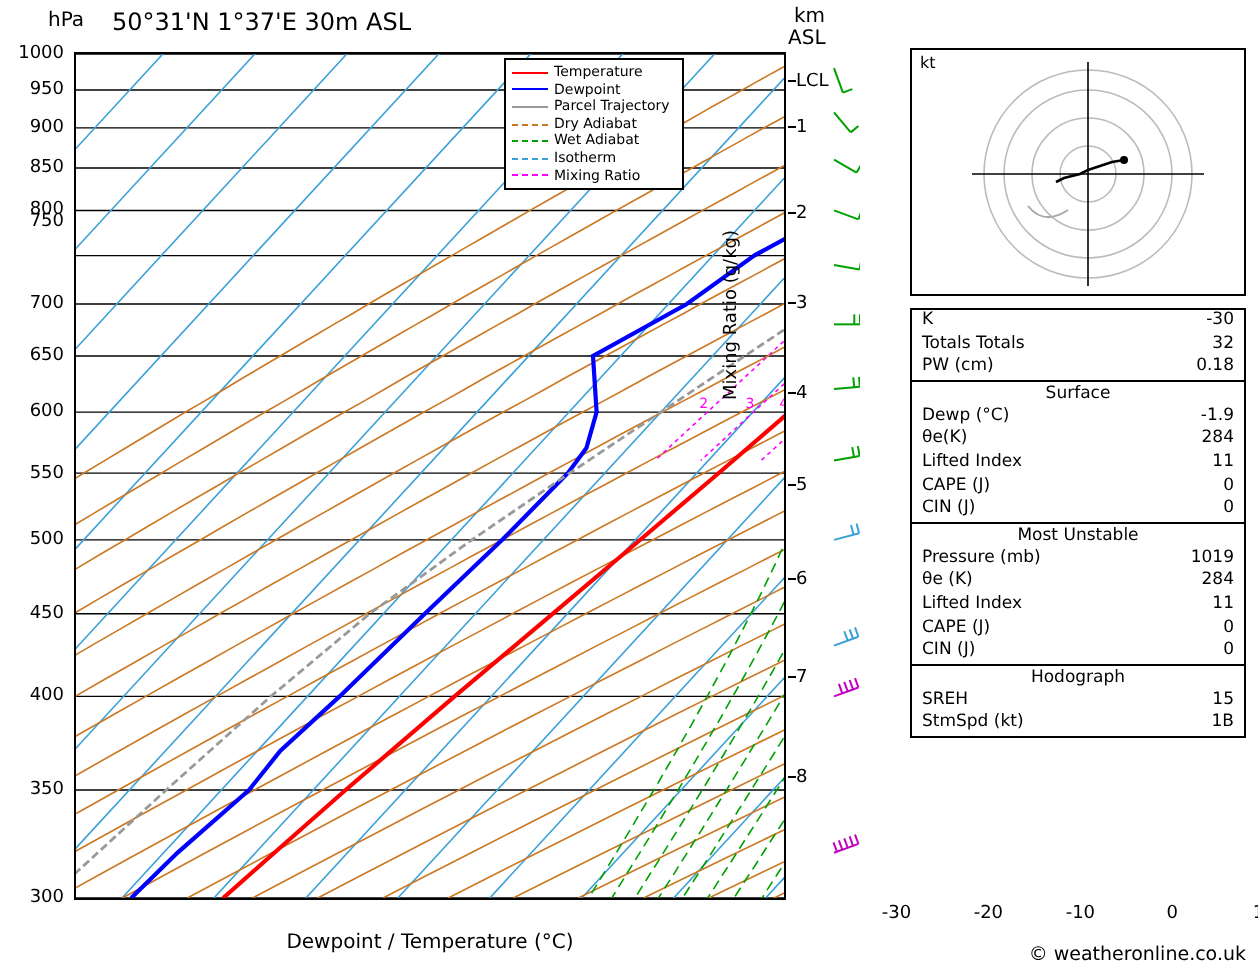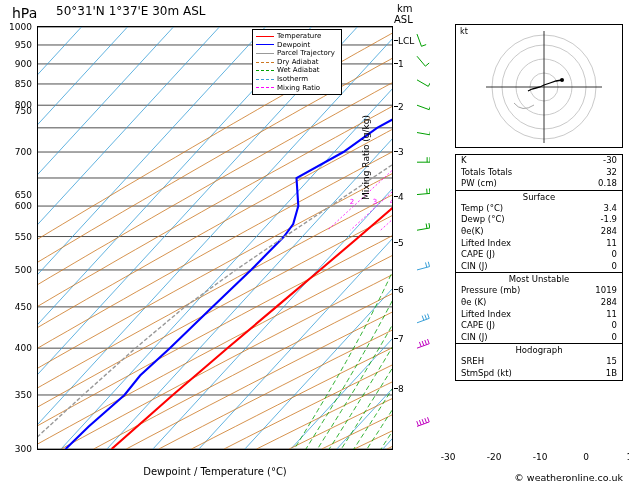--- a/index.html
+++ b/index.html
@@ -9,21 +9,21 @@
     background: #ffffff;
     font-family: "DejaVu Sans", sans-serif;
     font-size: 9px;
     color: #000;
     overflow: hidden;
     position: relative;
   }
   .root { position:absolute; left:0; top:0; width:629px; height:486px; }
 
   
-  .hpa-label { position:absolute; left:12px; top:5px; font-size:14px; }
+  .hpa-label { position:absolute; left:24px; top:5px; font-size:10px; }
   .station-title { position:absolute; left:56px; top:4px; font-size:12px; }
   .km-label { position:absolute; left:397px; top:4px; font-size:10px; line-height:10px; }
   .asl-label { position:absolute; left:394px; top:15px; font-size:10px; line-height:10px; }
   .date-title { position:absolute; left:440px; top:5px; font-size:11px; }
 
   
   .plot {
     position:absolute; left:37px; top:26px; width:356px; height:424px;
     border:1px solid #000;
     overflow:hidden;
@@ -98,21 +98,21 @@
   <div class="asl-label">ASL</div>
 
   <div class="ylabels">
       <div class="ylab" style="top: 423px;">300</div>
       <div class="ylab" style="top: 368.969px;">350</div>
       <div class="ylab" style="top: 322.166px;">400</div>
       <div class="ylab" style="top: 280.882px;">450</div>
       <div class="ylab" style="top: 243.952px;">500</div>
       <div class="ylab" style="top: 210.546px;">550</div>
       <div class="ylab" style="top: 180.048px;">600</div>
-      <div class="ylab" style="top: 151.992px; margin-top: 17px;">650</div>
+      <div class="ylab" style="top: 151.992px;">650</div>
       <div class="ylab" style="top: 126.017px;">700</div>
       <div class="ylab" style="top: 85px;">750</div>
       <div class="ylab" style="top: 79.2132px;">800</div>
       <div class="ylab" style="top: 57.9639px;">850</div>
       <div class="ylab" style="top: 37.9295px;">900</div>
       <div class="ylab" style="top: 18.9786px;">950</div>
       <div class="ylab" style="top: 1px;">1000</div>
     </div>
 
   <div class="plot">
@@ -367,24 +367,20 @@
       <div class="line">
         <span>Totals Totals</span>
         <span>32</span>
       </div>
       <div class="line">
         <span>PW (cm)</span>
         <span>0.18</span>
       </div>
       <div class="hdr sep">Surface</div>
       <div class="line">
-        <span>Temp (°C)</span>
-        <span>3.4</span>
-      </div>
-      <div class="line">
         <span>Dewp (°C)</span>
         <span>-1.9</span>
       </div>
       <div class="line">
         <span>θe(K)</span>
         <span>284</span>
       </div>
       <div class="line">
         <span>Lifted Index</span>
         <span>11</span>

